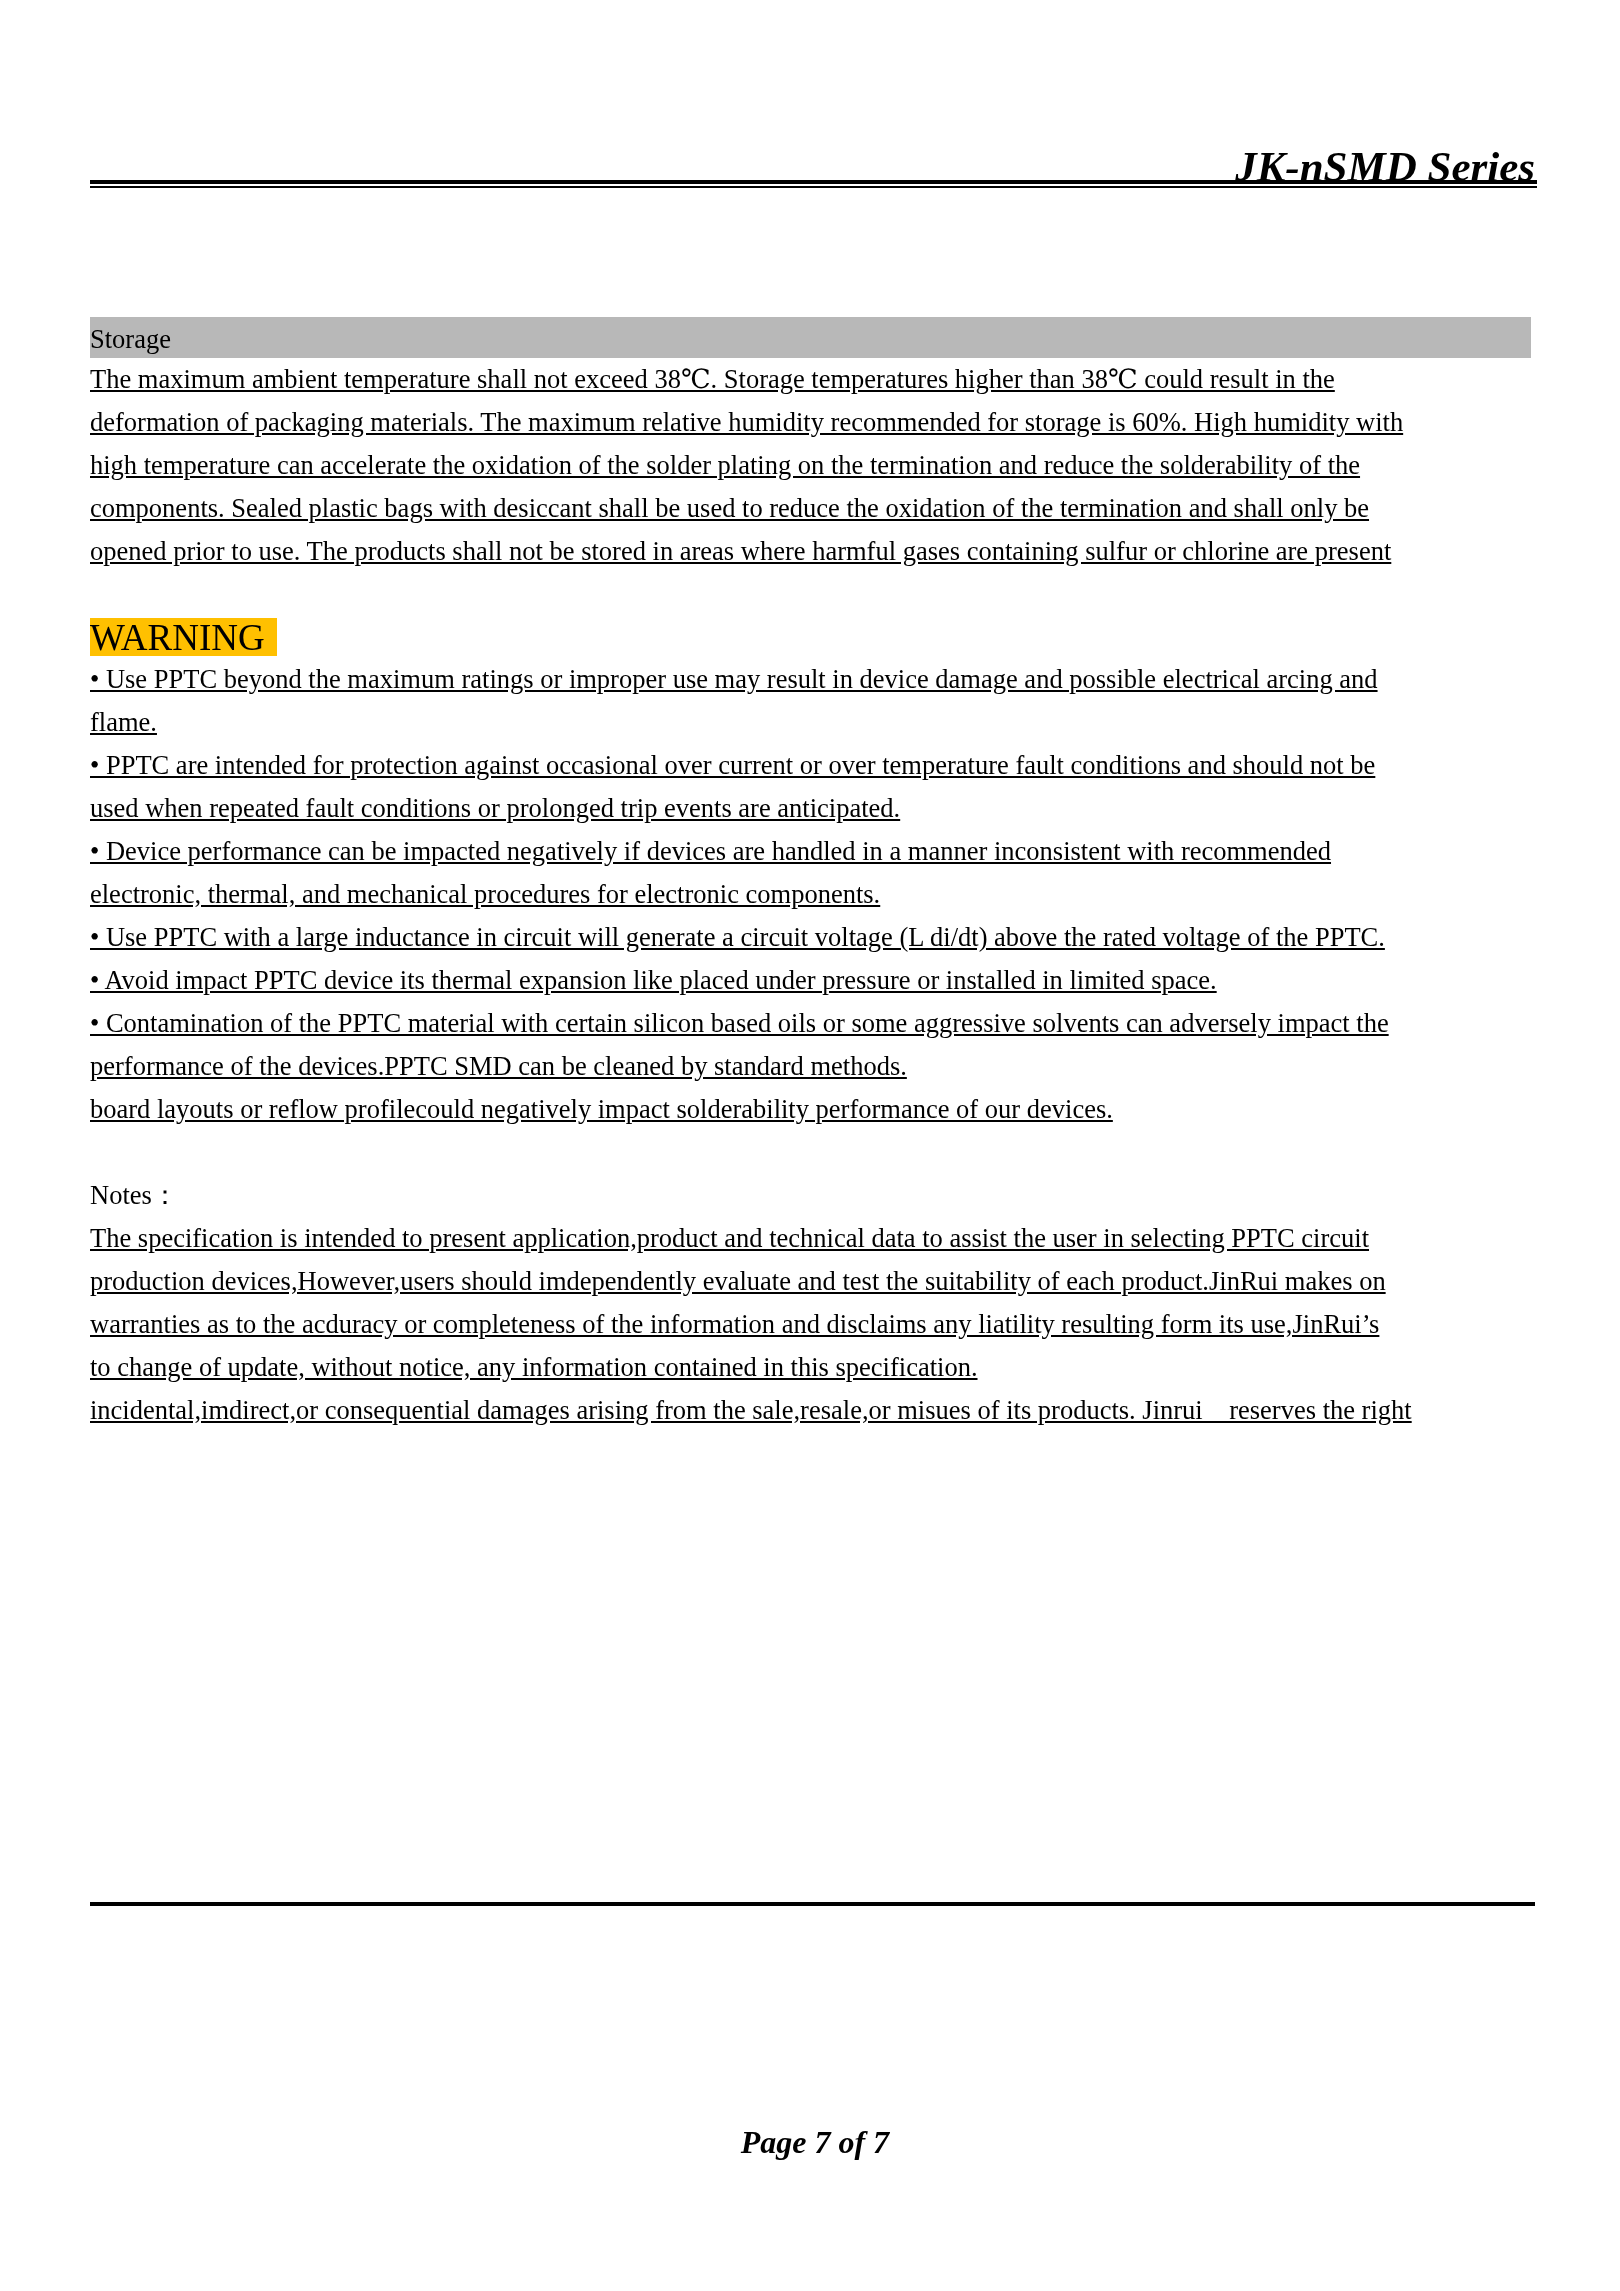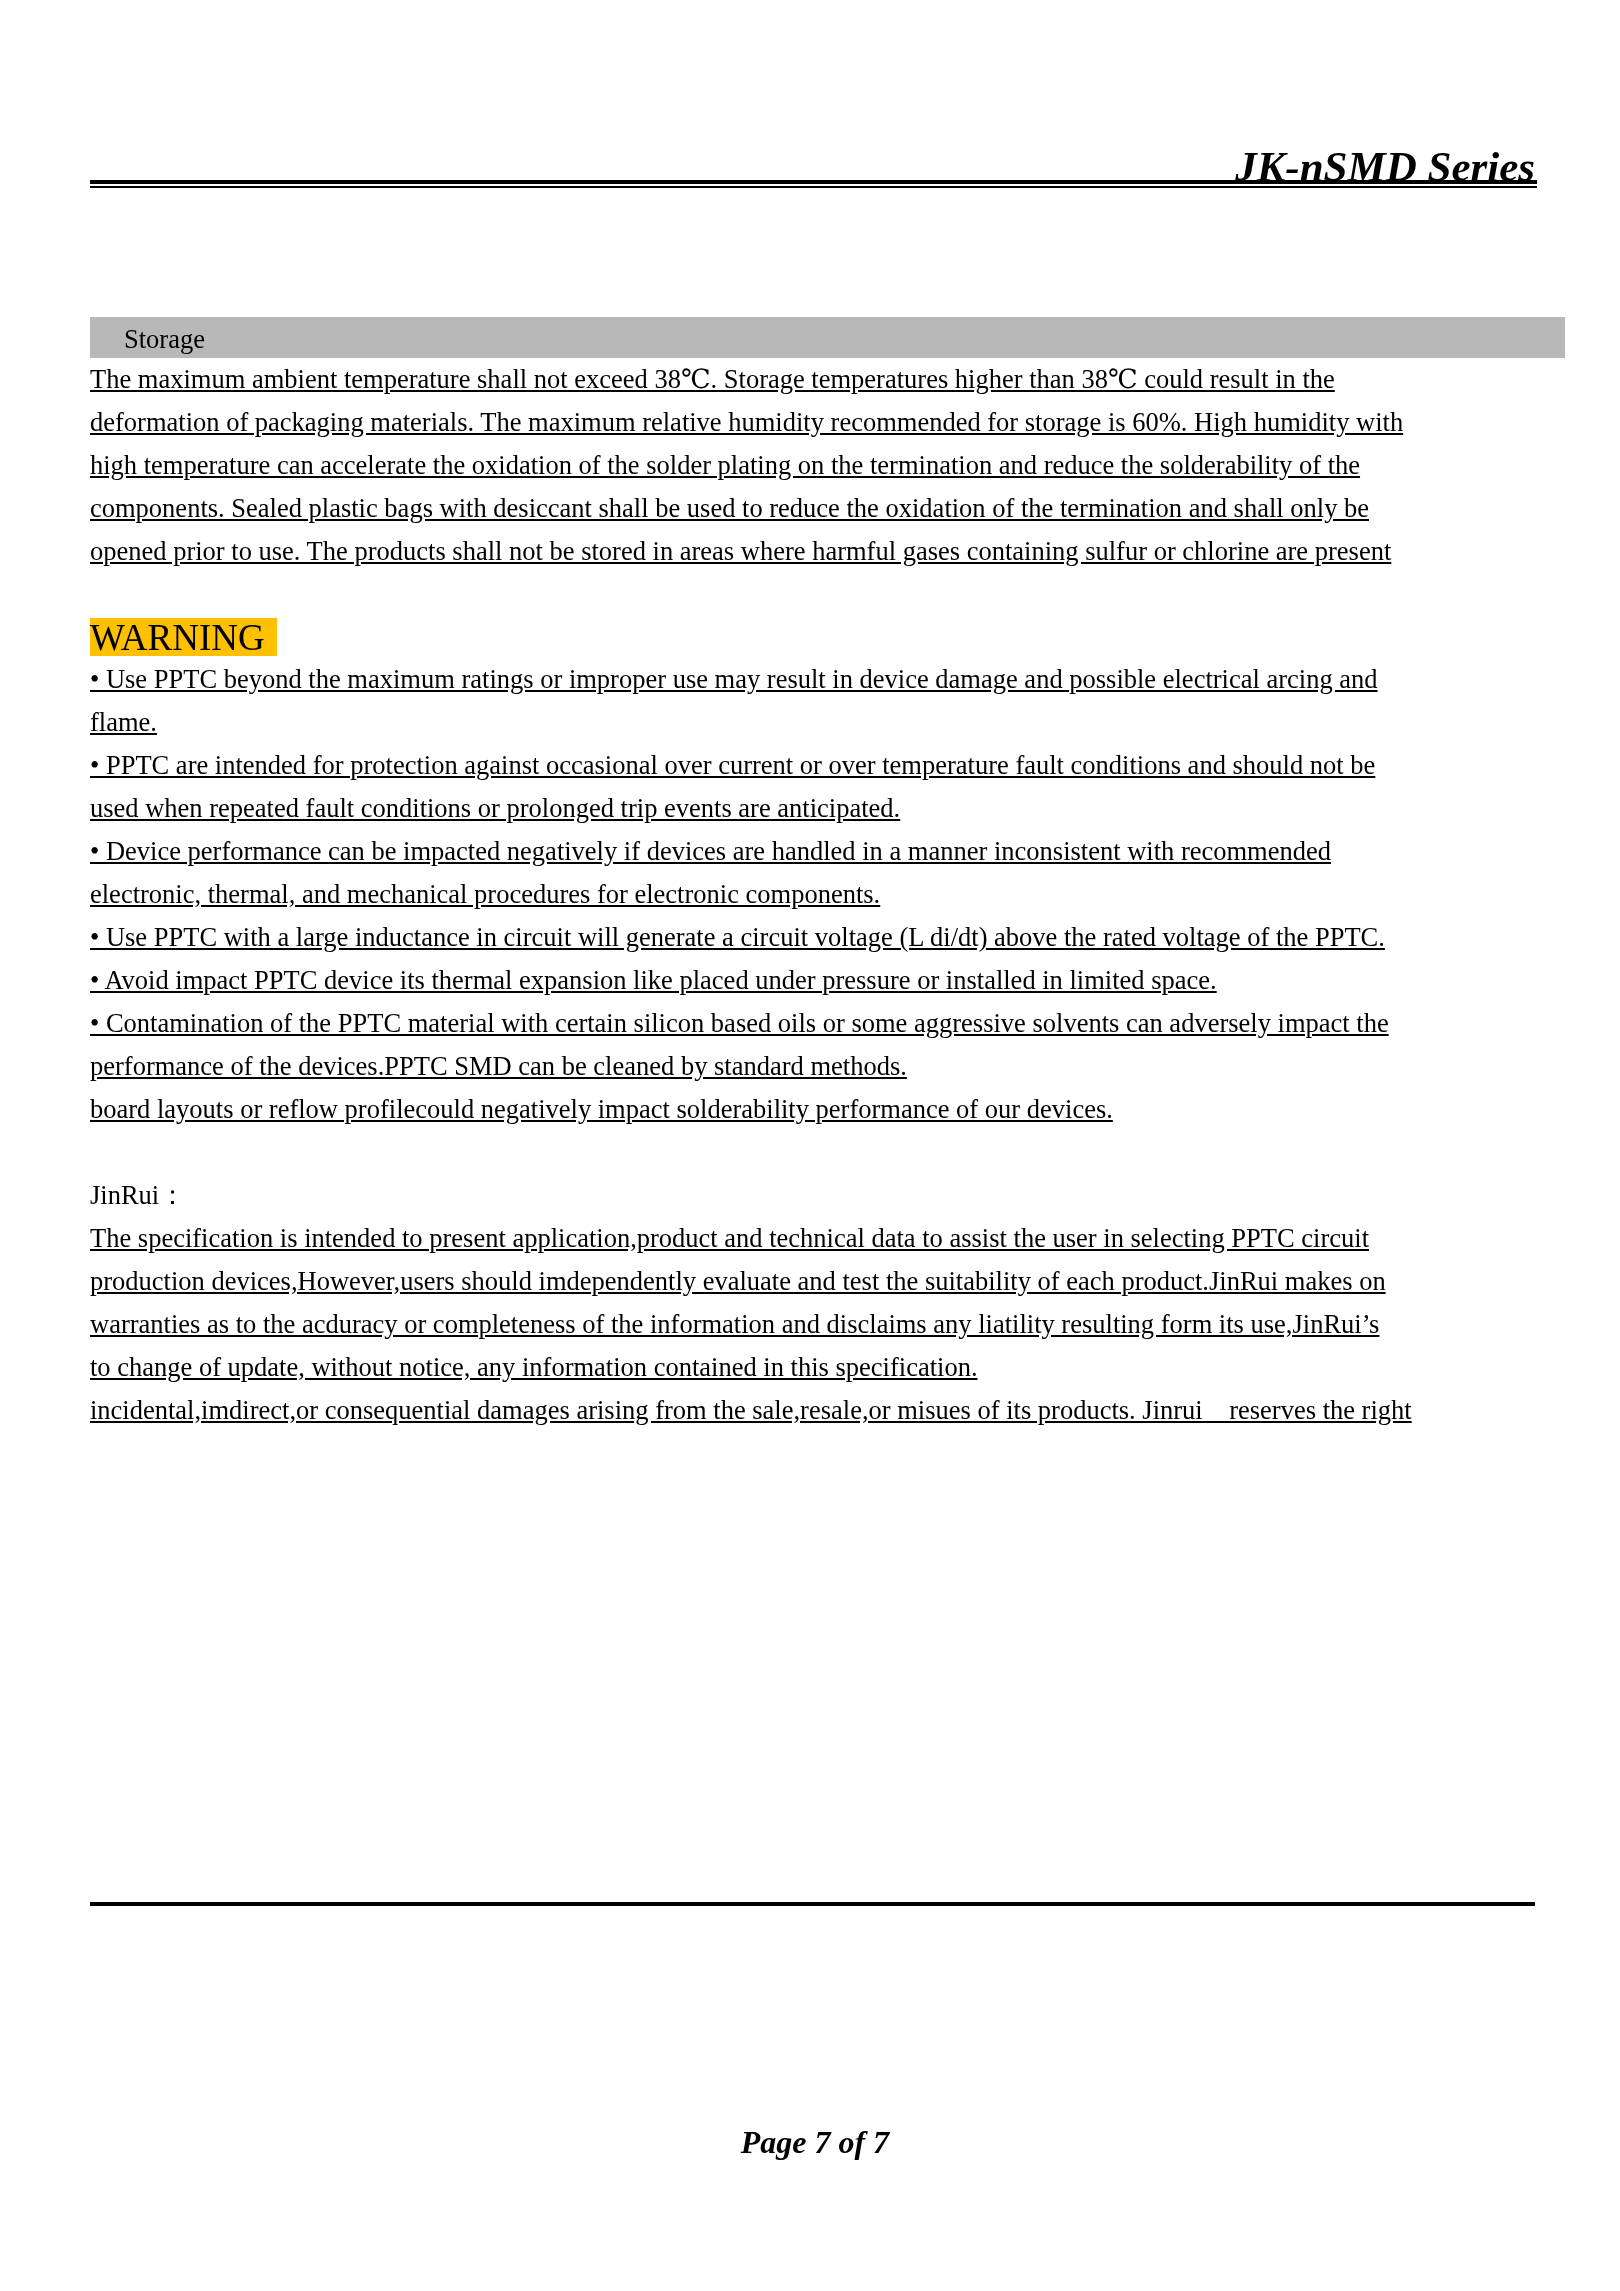--- a/index.html
+++ b/index.html
@@ -2,21 +2,21 @@
 <html><head>
 <meta charset="utf-8">
 <style>
   html, body { margin: 0; padding: 0; background: #ffffff; }
   body { width: 1620px; height: 2292px; position: relative; overflow: hidden;
          font-family: "Liberation Serif", "DejaVu Serif", serif; color: #000; }
   .header-title { position: absolute; right: 85px; top: 142px; font-size: 43px; font-weight: bold; font-style: italic; white-space: nowrap; }
   .rule-thick { position: absolute; left: 90px; width: 1447px; top: 180px; height: 3.9px; background: #000; }
   .rule-thin { position: absolute; left: 90px; width: 1447px; top: 186px; height: 2px; background: #000; }
   .content { position: absolute; left: 90px; top: 317px; width: 1470px; font-size: 26.5px; line-height: 43px; }
-  .section-bar { width: 1441px; height: 41px; background: #b8b8b8; line-height: 45px; padding-left: 34px; }
+  .section-bar { width: 1441px; height: 41px; background: #b8b8b8; line-height: 45px; }
   .para { margin: 0; text-decoration: underline; }
   .para p { margin: 0; }
   .spacer { height: 43px; }
   .warning-wrap { height: 42px; position: relative; }
   .warning-label { display: inline-block; background: #FFC000; width: 187px; height: 38px; line-height: 39px; font-size: 37px; margin-top: 2px; }
   .notes-label { margin: 0; }
   .rule-bottom { position: absolute; left: 90px; width: 1445px; top: 1902px; height: 3.9px; background: #000; }
   .footer { position: absolute; left: 0; width: 1620px; top: 2124px; text-align: center; font-size: 32px; font-weight: bold; font-style: italic; padding-left: 9.8px; box-sizing: border-box; }
 </style>
 </head>
@@ -48,21 +48,21 @@
     <p>• Device performance can be impacted negatively if devices are handled in a manner inconsistent with recommended</p>
     <p>electronic, thermal, and mechanical procedures for electronic components.</p>
     <p>• Use PPTC with a large inductance in circuit will generate a circuit voltage (L di/dt) above the rated voltage of the PPTC.</p>
     <p>• Avoid impact PPTC device its thermal expansion like placed under pressure or installed in limited space.</p>
     <p>• Contamination of the PPTC material with certain silicon based oils or some aggressive solvents can adversely impact the</p>
     <p>performance of the devices.PPTC SMD can be cleaned by standard methods.</p>
     <p>board layouts or reflow profilecould negatively impact solderability performance of our devices.</p>
   </div>
   <div class="spacer"></div>
 
-  <p class="notes-label">JinRui：</p>
+  <p class="notes-label">Notes：</p>
   <div class="para">
     <p>The specification is intended to present application,product and technical data to assist the user in selecting PPTC circuit</p>
     <p>production devices,However,users should imdependently evaluate and test the suitability of each product.JinRui makes on</p>
     <p>warranties as to the acduracy or completeness of the information and disclaims any liatility resulting form its use,JinRui’s</p>
     <p>to change of update, without notice, any information contained in this specification.</p>
     <p style="white-space: pre;">incidental,imdirect,or consequential damages arising from the sale,resale,or misues of its products. Jinrui    reserves the right</p>
   </div>
 </div>
 
 <div class="rule-bottom"></div>

